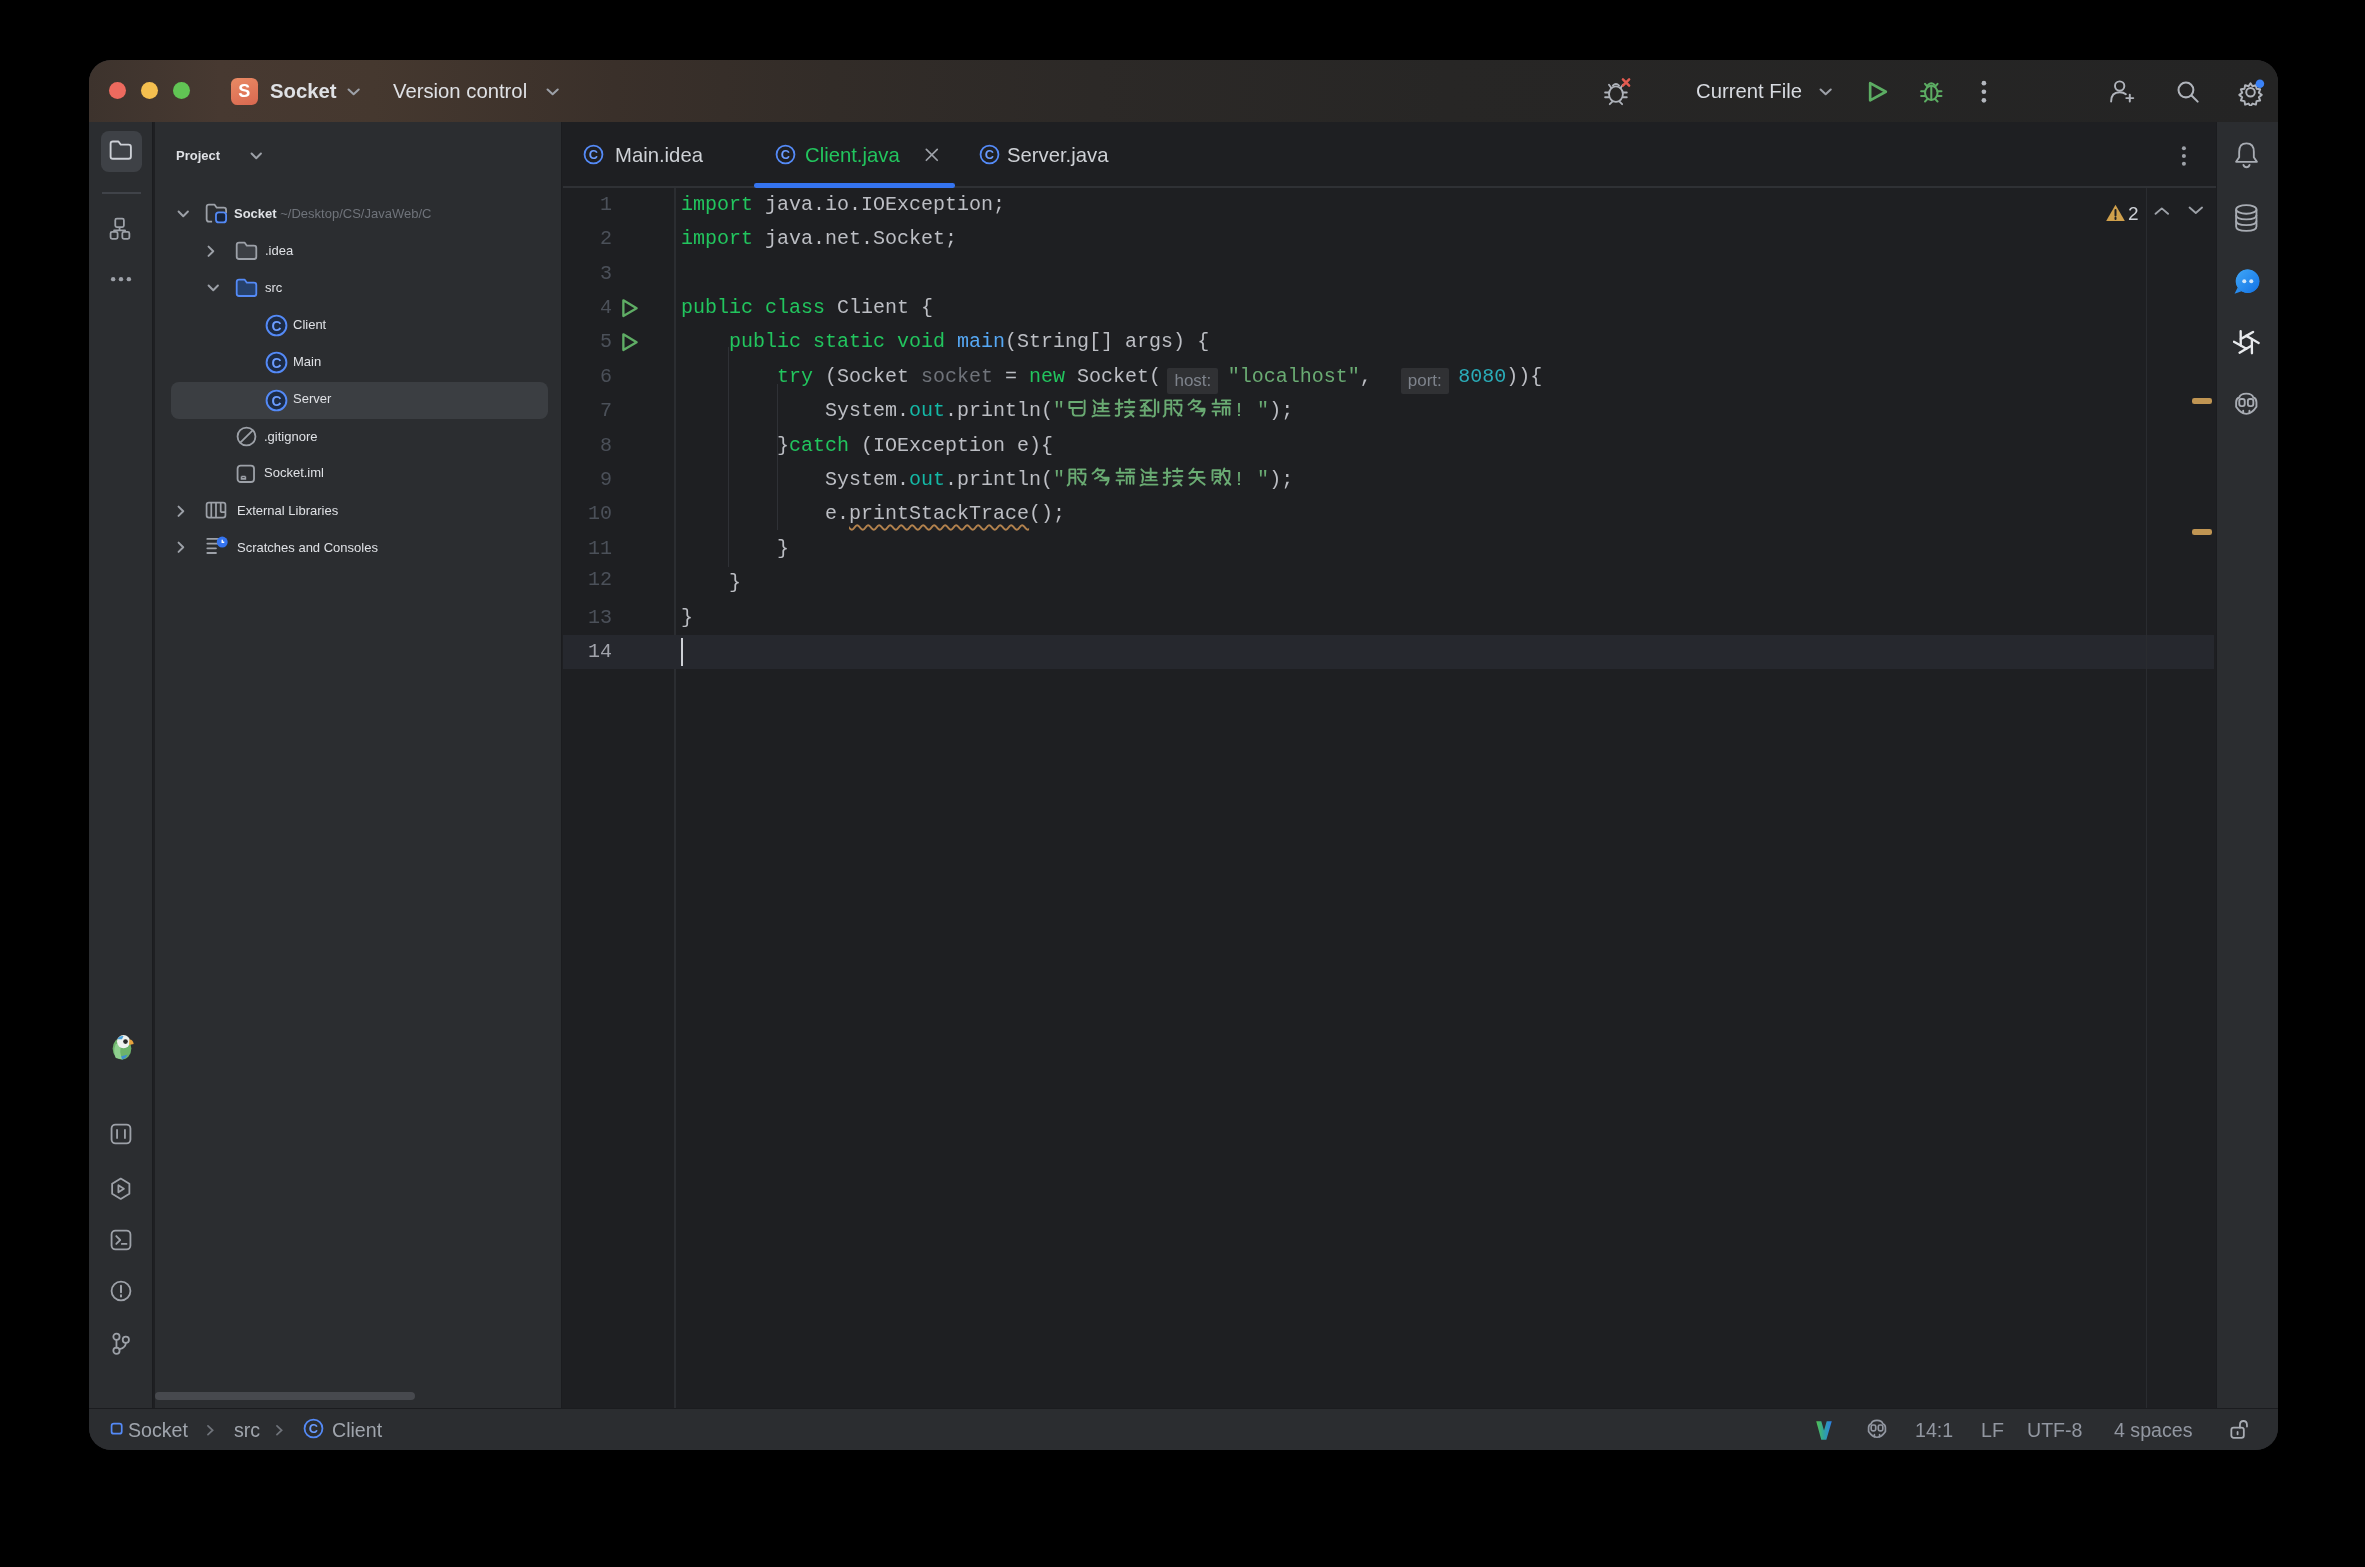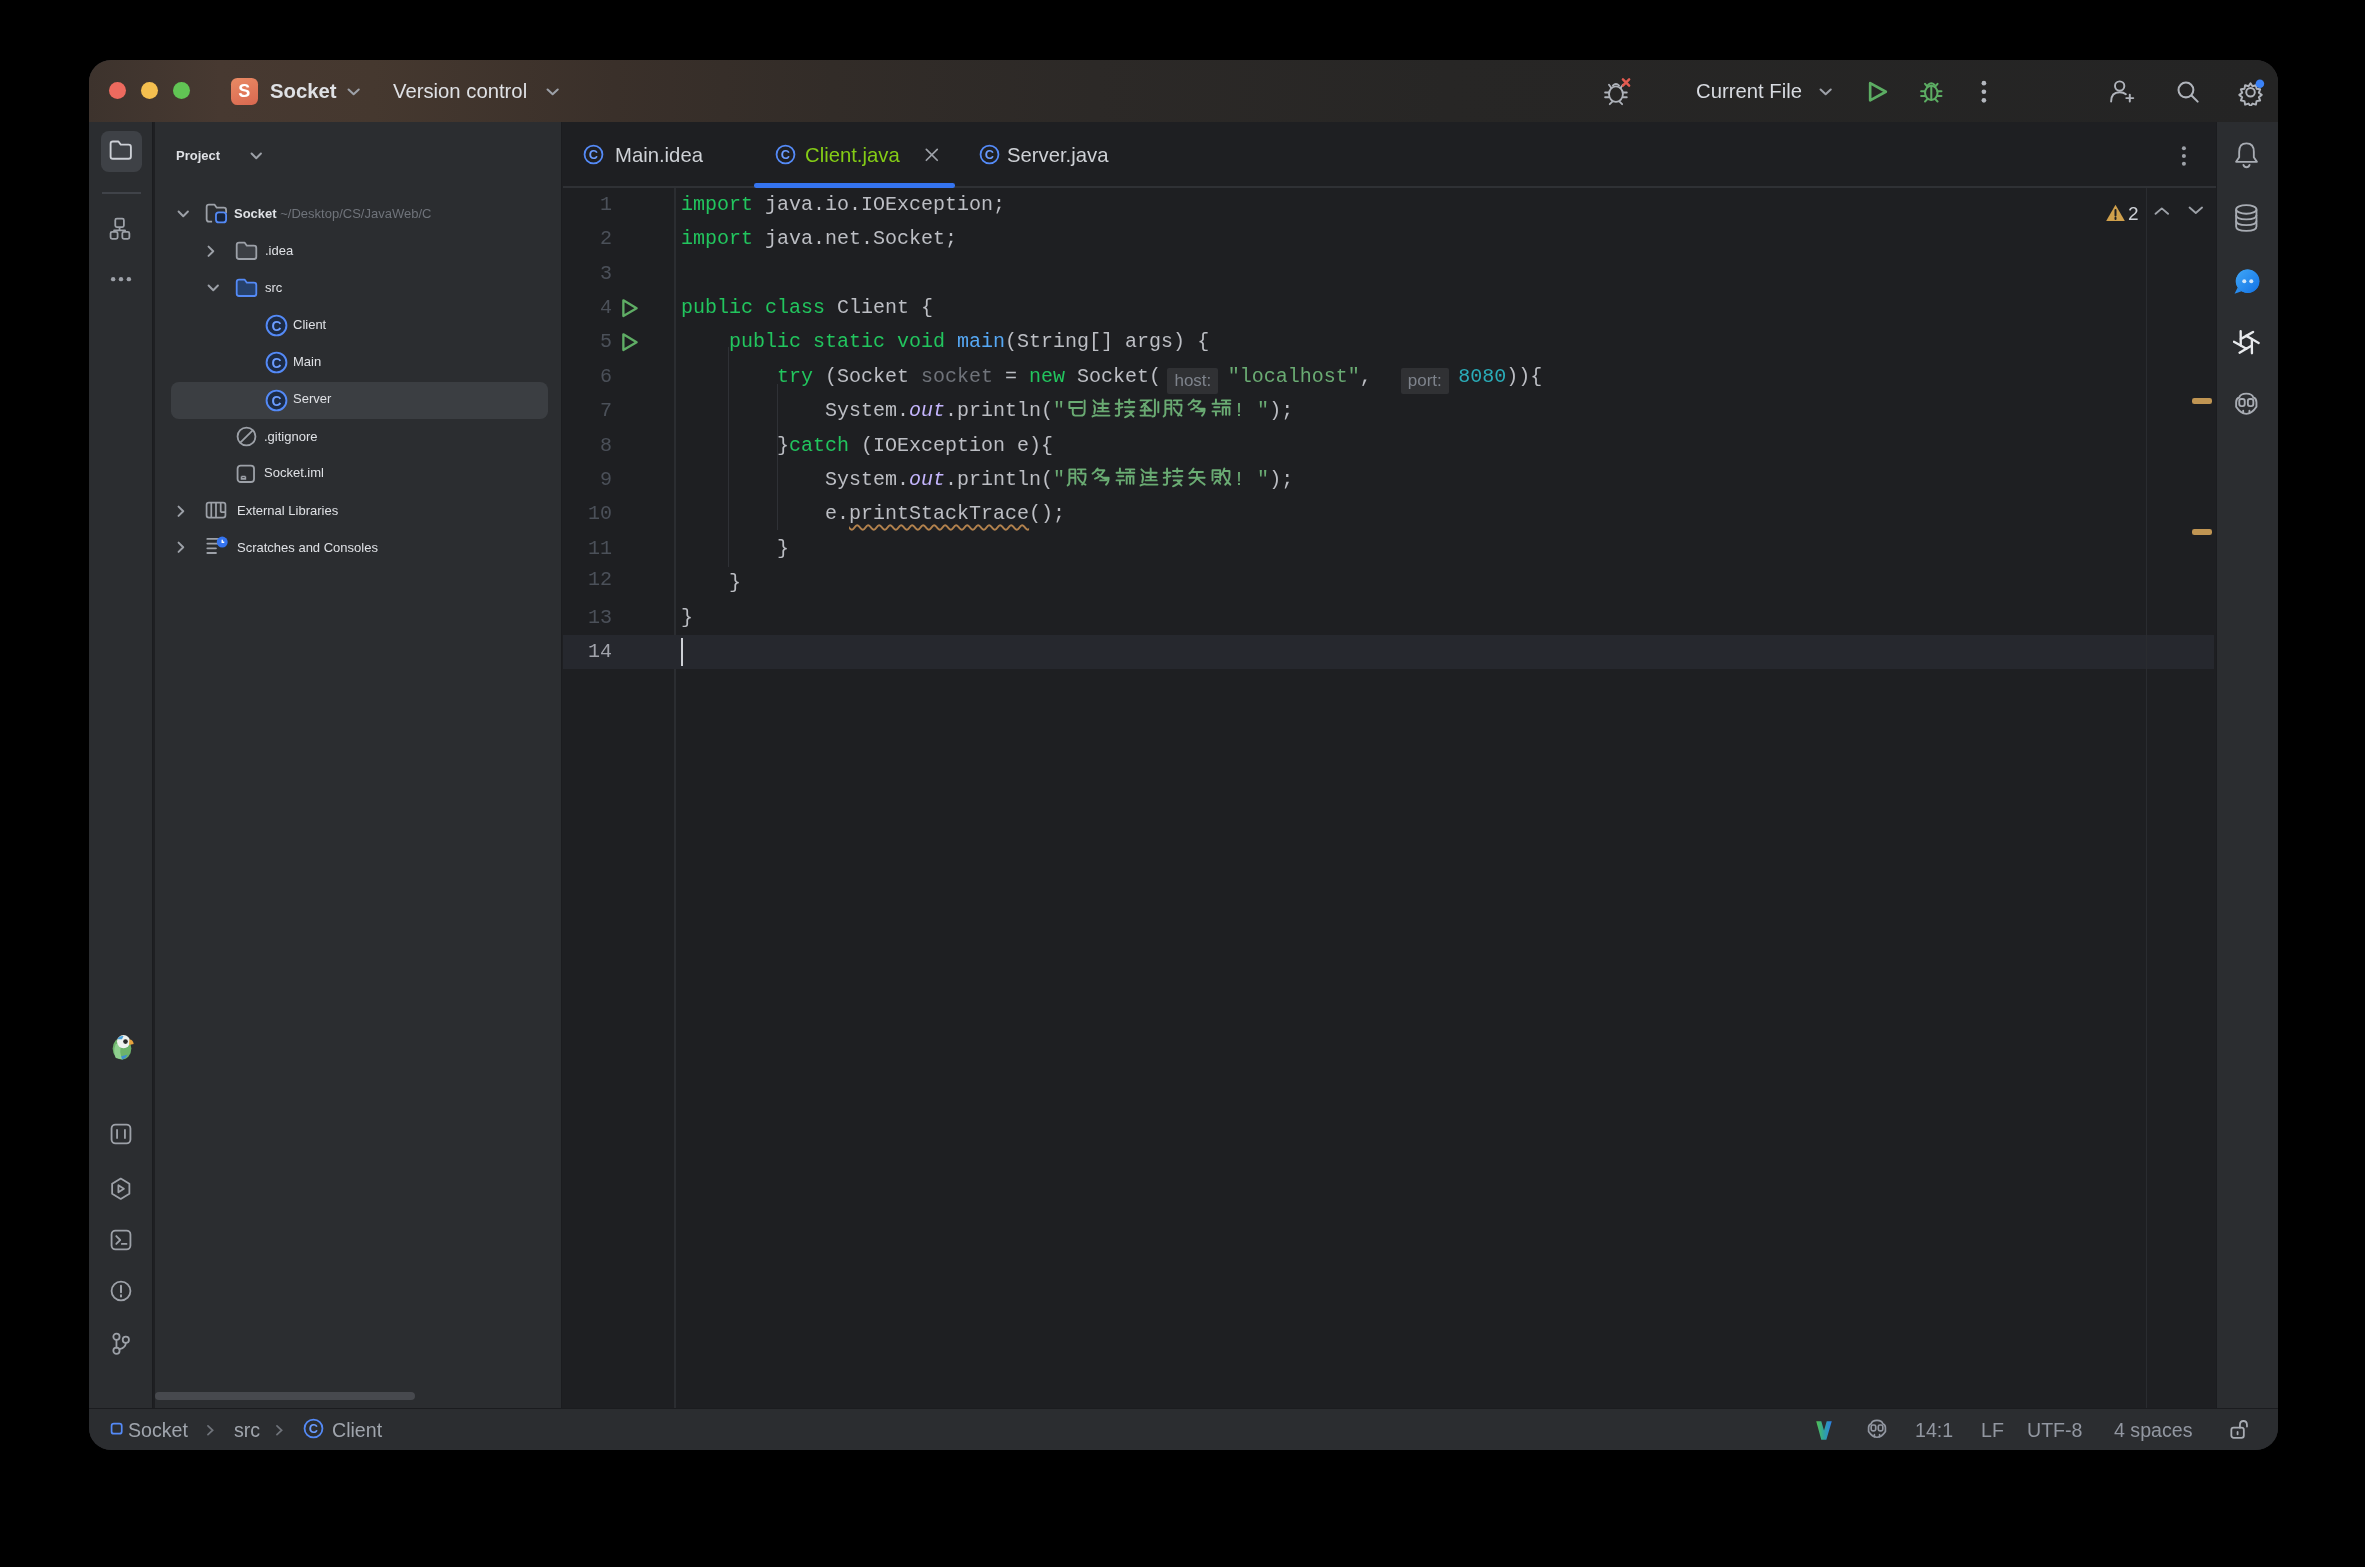--- a/index.html
+++ b/index.html
@@ -10,21 +10,21 @@
 #panel{position:absolute;left:66px;top:62px;width:407px;height:1286px;background:#2b2d30;border-right:1.6px solid #1b1c1f}
 #editor{position:absolute;left:474px;top:62px;width:1653px;height:1286px;background:#1e1f22}
 #rstrip{position:absolute;left:2127px;top:62px;width:62px;height:1286px;background:#2b2d30;border-left:1.6px solid #1b1c1f}
 #status{position:absolute;left:0;top:1348px;width:2189px;height:42px;background:#2b2d30;border-top:1.6px solid #1b1c1f}
 .tl{position:absolute;top:22px;width:17px;height:17px;border-radius:50%}
 .ttext{position:absolute;top:0;height:62px;line-height:63px;font-size:20.3px;color:#dfe1e5}
 .mono{font-family:"Liberation Mono",monospace;font-size:20px;line-height:34px;white-space:pre}
 .cl{position:absolute;left:118px;height:34px;color:#bcbec4}
 .gn{position:absolute;left:0px;width:49px;height:34px;text-align:right;color:#4b5059}
 .kw{color:#22c55e}.str{color:#6aab73}.num{color:#2aacb8}.fn{color:#56a8f5}
-.fld{color:#c4b5fd;font-style:italic}.dim{color:#6f737a}
+.fld{color:#14b8a6;}.dim{color:#6f737a}
 .pill{display:inline-block;background:#303134;border-radius:2px;height:26px;line-height:26px;font-family:"Liberation Sans",sans-serif;font-size:17px;color:#7e838c;padding:0 7px;vertical-align:-3.9px}
 .trow{position:absolute;height:38px;line-height:38px;font-size:13px;color:#dfe1e5;white-space:nowrap}
 .hz{width:22px;height:22px;vertical-align:-3.1px;margin:0 1px;stroke:#6aab73;fill:none;stroke-width:2.3;stroke-linecap:round;stroke-linejoin:round}
 .sticon{position:absolute}
 .stxt{position:absolute;top:0;height:42px;line-height:43px;font-size:19.6px;color:#9297a1}
 </style></head>
 <body>
 <div id="win">
   <div id="titlebar">
     <div class="tl" style="left:20.3px;background:#ed6a5e"></div>
@@ -230,21 +230,21 @@
     <div class="a" style="left:191px;top:61px;width:201px;height:4.7px;background:#3574f0;border-radius:2.3px"></div>
     <svg class="a" style="left:19.6px;top:22px" width="21" height="21" viewBox="0 0 27 27">
         <circle cx="13.5" cy="13.5" r="11.5" fill="none" stroke="#548af7" stroke-width="2.3"></circle>
         <text x="13.5" y="19.8" font-size="16.5" font-weight="700" fill="#6c9dff" text-anchor="middle" font-family="Liberation Sans">C</text>
       </svg>
     <div class="a" style="left:52px;top:0;height:66px;line-height:67px;font-size:20.3px;color:#ced1d6">Main.idea</div>
     <svg class="a" style="left:212px;top:22px" width="21" height="21" viewBox="0 0 27 27">
         <circle cx="13.5" cy="13.5" r="11.5" fill="none" stroke="#548af7" stroke-width="2.3"></circle>
         <text x="13.5" y="19.8" font-size="16.5" font-weight="700" fill="#6c9dff" text-anchor="middle" font-family="Liberation Sans">C</text>
       </svg>
-    <div class="a" style="left:242px;top:0;height:66px;line-height:67px;font-size:20.3px;color:#84cc16">Client.java</div>
+    <div class="a" style="left:242px;top:0;height:66px;line-height:67px;font-size:20.3px;color:#22c55e">Client.java</div>
     <svg class="a" style="left:361px;top:25px" width="15.6" height="15.6" viewBox="0 0 20 20">
         <path d="M3 3 L17 17 M17 3 L3 17" stroke="#9da1a8" stroke-width="2.2" stroke-linecap="round"></path>
       </svg>
     <svg class="a" style="left:416px;top:22px" width="21" height="21" viewBox="0 0 27 27">
         <circle cx="13.5" cy="13.5" r="11.5" fill="none" stroke="#548af7" stroke-width="2.3"></circle>
         <text x="13.5" y="19.8" font-size="16.5" font-weight="700" fill="#6c9dff" text-anchor="middle" font-family="Liberation Sans">C</text>
       </svg>
     <div class="a" style="left:444px;top:0;height:66px;line-height:67px;font-size:20.3px;color:#ced1d6">Server.java</div>
     <svg class="a" style="left:1617px;top:23px" width="7.8" height="22" viewBox="0 0 10 28">
         <g fill="#9da1a8">

